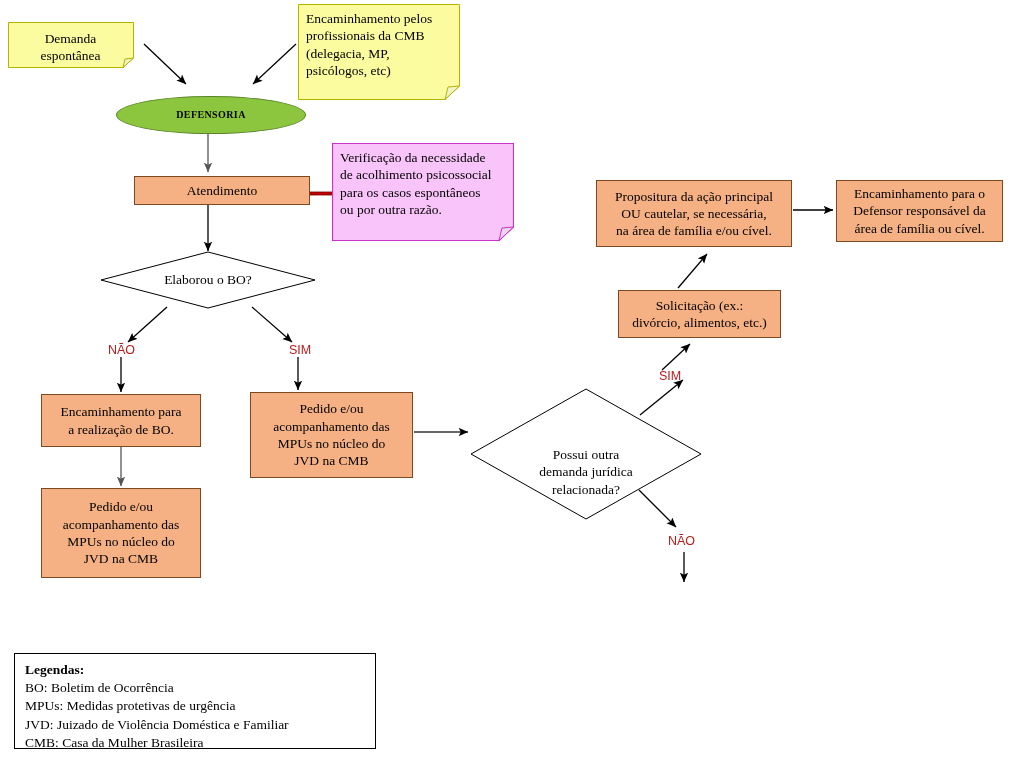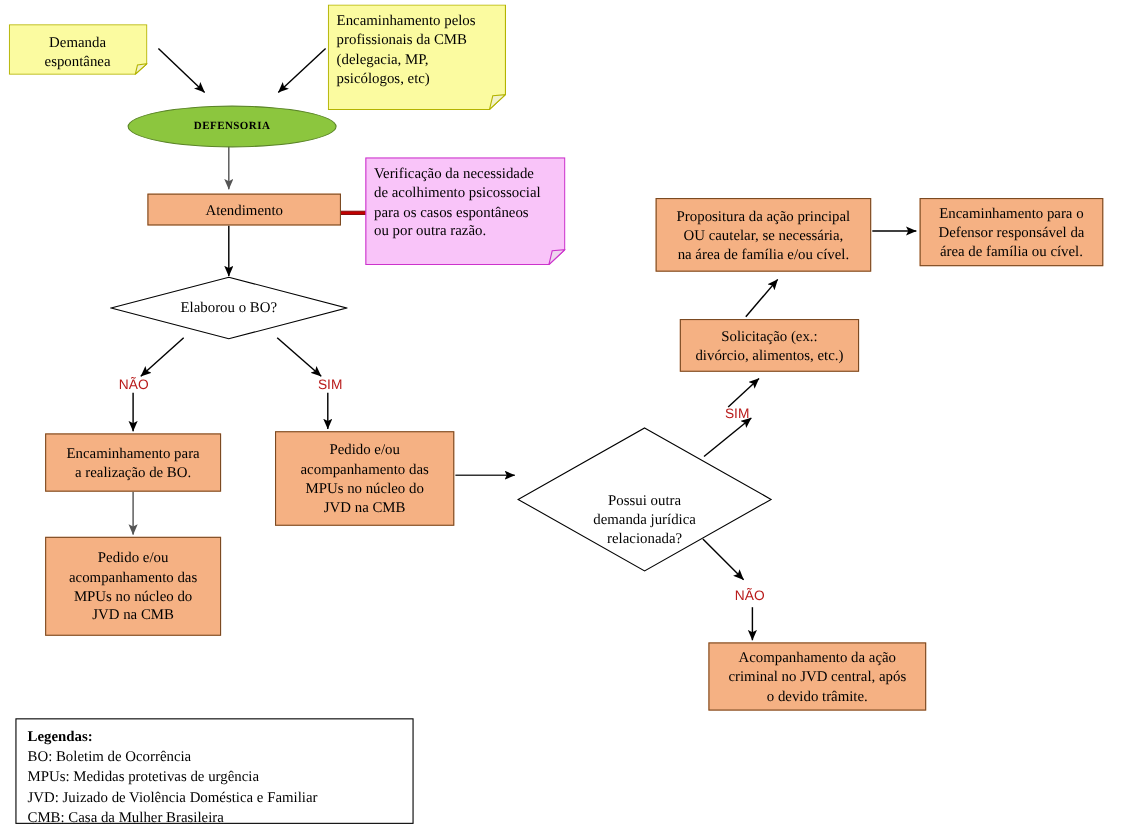--- a/index.html
+++ b/index.html
@@ -256,25 +256,20 @@
 OU cautelar, se necessária,
 na área de família e/ou cível.</span>
   </div>
 
   <div class="node box" style="left:836px; top:180px; width:167px; height:62px; white-space:pre-line;">
     <span>Encaminhamento para o
 Defensor responsável da
 área de família ou cível.</span>
   </div>
 
-  <div class="node box" style="left:644px; top:584px; width:198px; height:62px; white-space:pre-line;">
-    <span>Acompanhamento da ação
-criminal no JVD central, após
-o devido trâmite.</span>
-  </div>
 
   <div class="legend" style="left:14px; top:653px; width:362px; height:96px;">
     <div class="ltitle">Legendas:</div>
     <div>BO: Boletim de Ocorrência</div>
     <div>MPUs: Medidas protetivas de urgência</div>
     <div>JVD: Juizado de Violência Doméstica e Familiar</div>
     <div>CMB: Casa da Mulher Brasileira</div>
   </div>
 
 </div>

